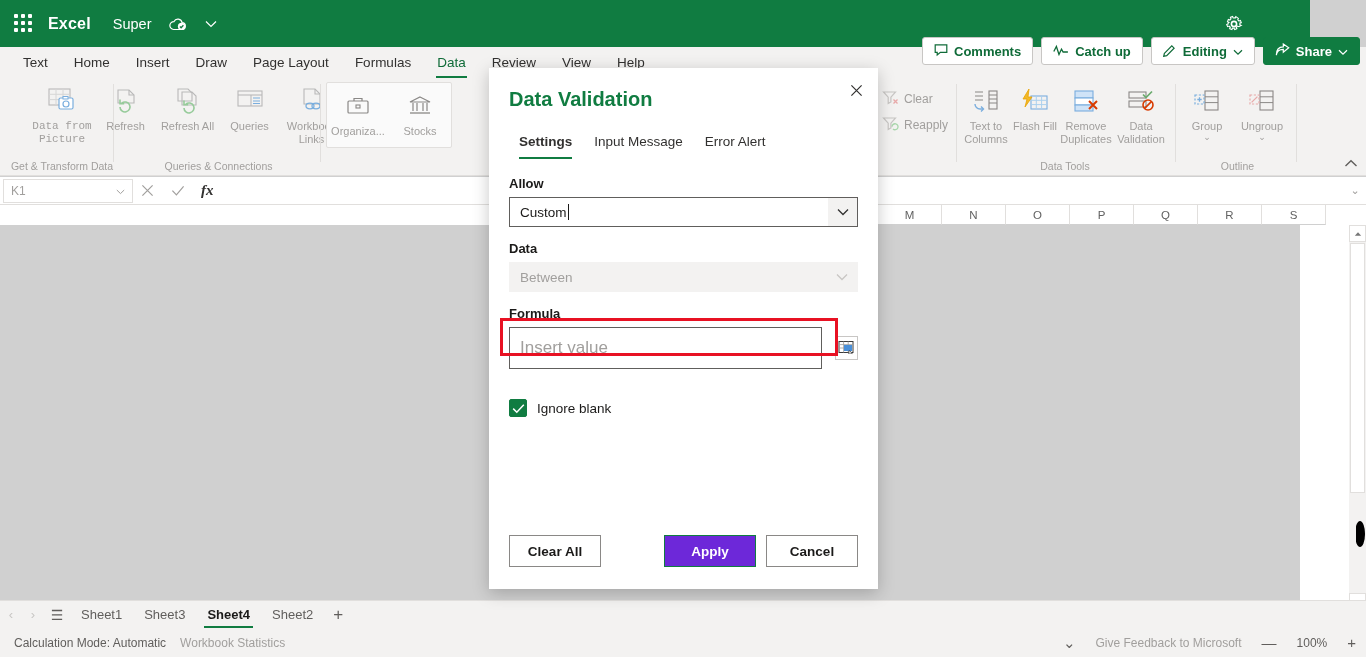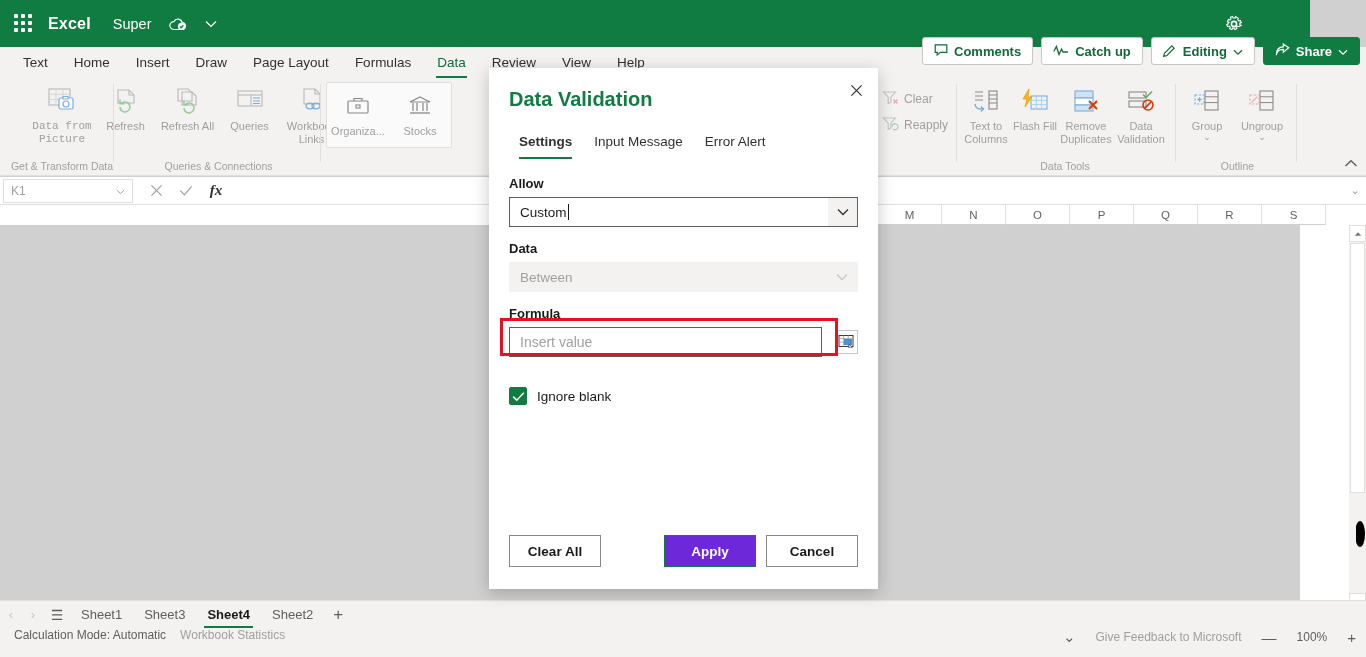--- a/index.html
+++ b/index.html
@@ -109,21 +109,21 @@
   .formulabar {
     position: absolute; top: 177px; left: 0; width: 1366px; height: 28px;
     background: #fff; display: flex; align-items: center; border-bottom: 1px solid #e1dfdd;
   }
   .namebox {
     width: 130px; height: 24px; margin-left: 3px; border: 1px solid #e1dfdd;
     background: #fff; display: flex; align-items: center; justify-content: space-between;
     padding: 0 7px; font-size: 12px; color: #a19f9d; cursor: pointer;
   }
   .fxgroup { display: flex; align-items: center; gap: 0; margin-left: 8px; }
-  .fxbtn { width: 30px; height: 24px; display: flex; align-items: center; justify-content: center; cursor: pointer; color: #a19f9d; }
+  .fxbtn { width: 30px; height: 24px; display: flex; align-items: center; cursor: pointer; color: #a19f9d; }
   .fbar-input {
     flex: 1; height: 24px; margin-left: 6px; margin-right: 3px;
     border: 1px solid transparent; background: #fff; cursor: text;
   }
   .fbar-chev { width: 22px; text-align: center; color: #a19f9d; font-size: 11px; cursor: pointer; }
 
   
   .grid-wrap { position: absolute; top: 205px; left: 0; width: 1366px; height: 400px; background: #fff; }
   .colheads { position: absolute; top: 0; left: 0; height: 20px; width: 1366px; background: #fff; }
   .colhead {
@@ -153,21 +153,21 @@
   }
   .stab.active { color: #1b1a19; font-weight: bold; }
   .stab.active::after {
     content: ""; position: absolute; left: 8px; right: 8px; bottom: 0; height: 2.5px; background: #107c41;
   }
   .addsheet { width: 28px; text-align: center; font-size: 17px; color: #605e5c; cursor: pointer; }
 
   
   .statusbar {
     position: absolute; bottom: 0; left: 0; width: 1366px; height: 29px;
-    background: #f3f2f1; display: flex; font-size: 12px; color: #605e5c;
+    background: #f3f2f1; display: flex; align-items: center; font-size: 12px; color: #605e5c;
   }
   .sb-item { margin-left: 14px; cursor: default; }
   .sb-item.muted { color: #a19f9d; cursor: pointer; }
   .sb-right { position: absolute; right: 0; display: flex; align-items: center; gap: 0; }
   .sb-right > * { padding: 0 10px; }
   .zoomctl { cursor: pointer; color: #605e5c; font-size: 15px; }
   .zoompct { font-size: 12px; color: #605e5c; cursor: pointer; }
 
   
   .dialog {
@@ -208,22 +208,22 @@
   .caret {
     display: inline-block; width: 1px; height: 16px; background: #1b1a19;
     margin-left: 1px; vertical-align: middle;
   }
   .formula-row { position: relative; display: flex; align-items: center; gap: 5px; }
   .redring {
     position: absolute; left: -9px; top: -9px; width: 338px; height: 38px;
     border: 3px solid #e81123; pointer-events: none;
   }
   .formula-input {
-    width: 320px; height: 30px; border: 1px solid #605e5c; background: #fff;
-    padding: 0 10px; font-size: 14px; color: #a19f9d; display: flex; align-items: center; cursor: text;
+    width: 320px; height: 42px; border: 1px solid #605e5c; background: #fff;
+    padding: 0 10px; font-size: 17px; color: #a19f9d; display: flex; align-items: center; cursor: text;
   }
   .rangepick {
     width: 24px; height: 24px; border: 1px solid #c8c6c4; background: #fff;
     display: flex; align-items: center; justify-content: center; cursor: pointer; margin-left: 8px;
   }
   .checkrow { display: flex; align-items: center; gap: 10px; margin-top: 30px; }
   .cbox {
     width: 18px; height: 18px; background: #107c41; border: 1px solid #107c41; border-radius: 2px;
     display: flex; align-items: center; justify-content: center; cursor: pointer;
   }

